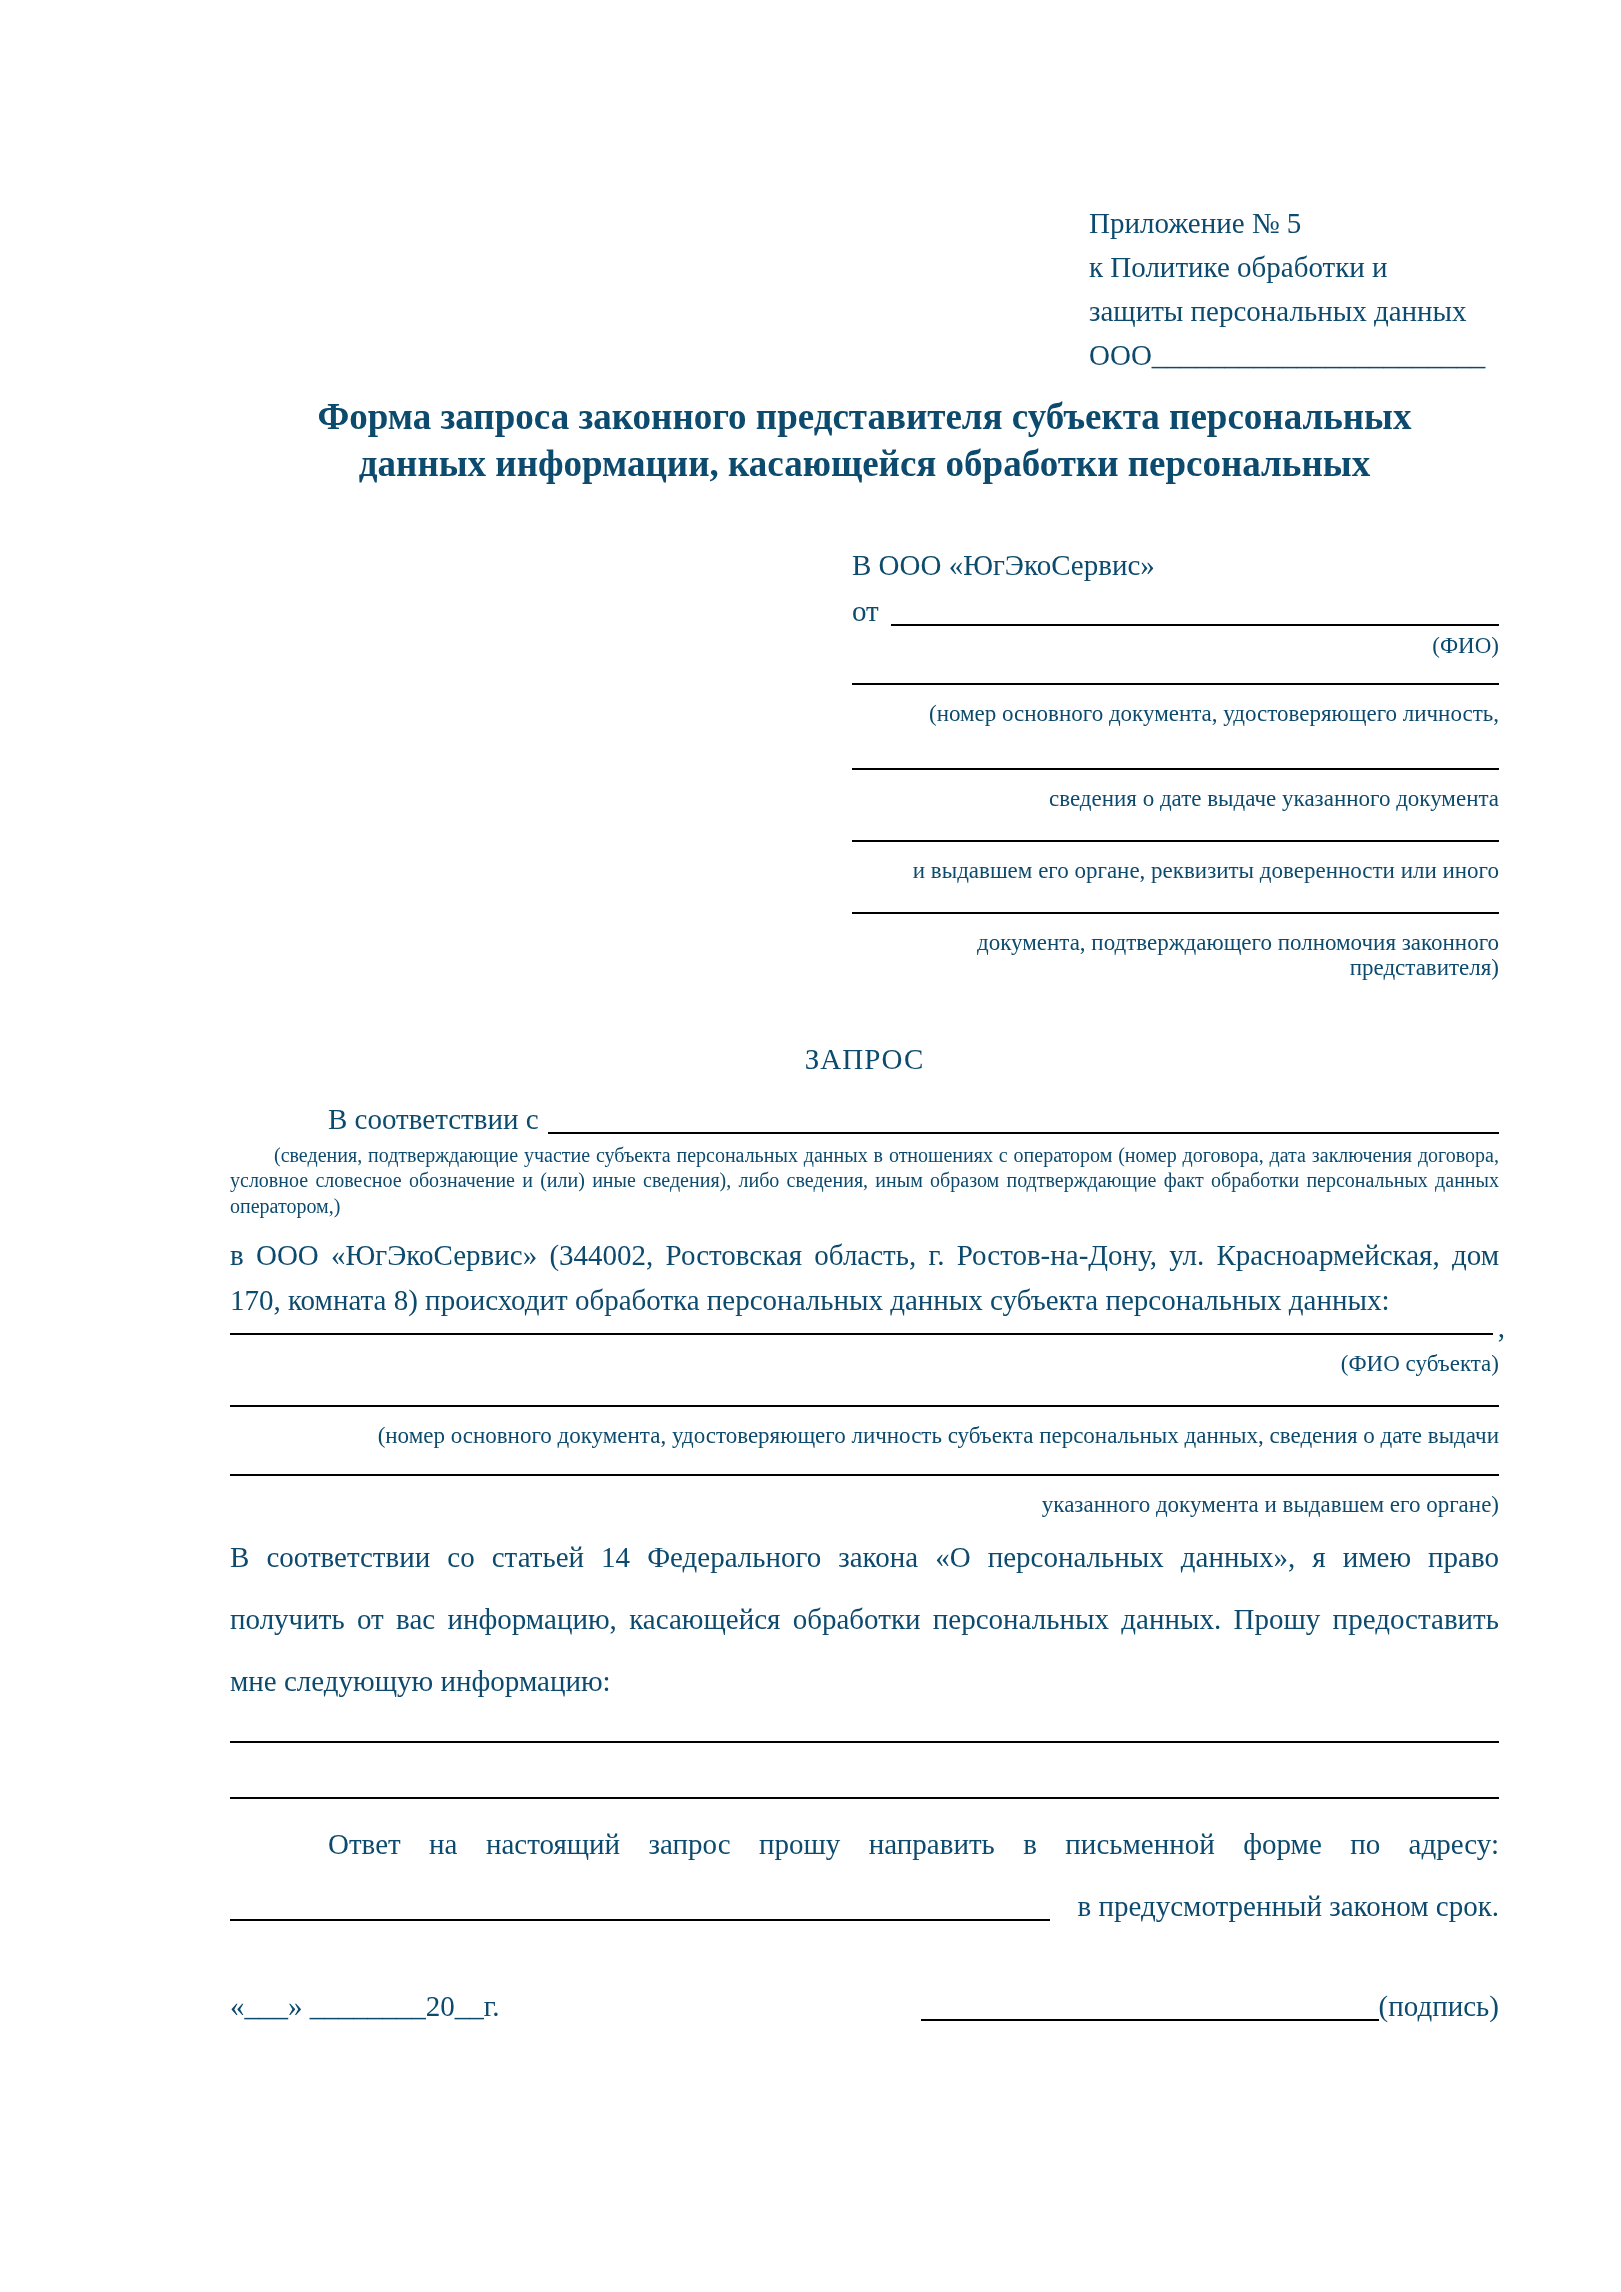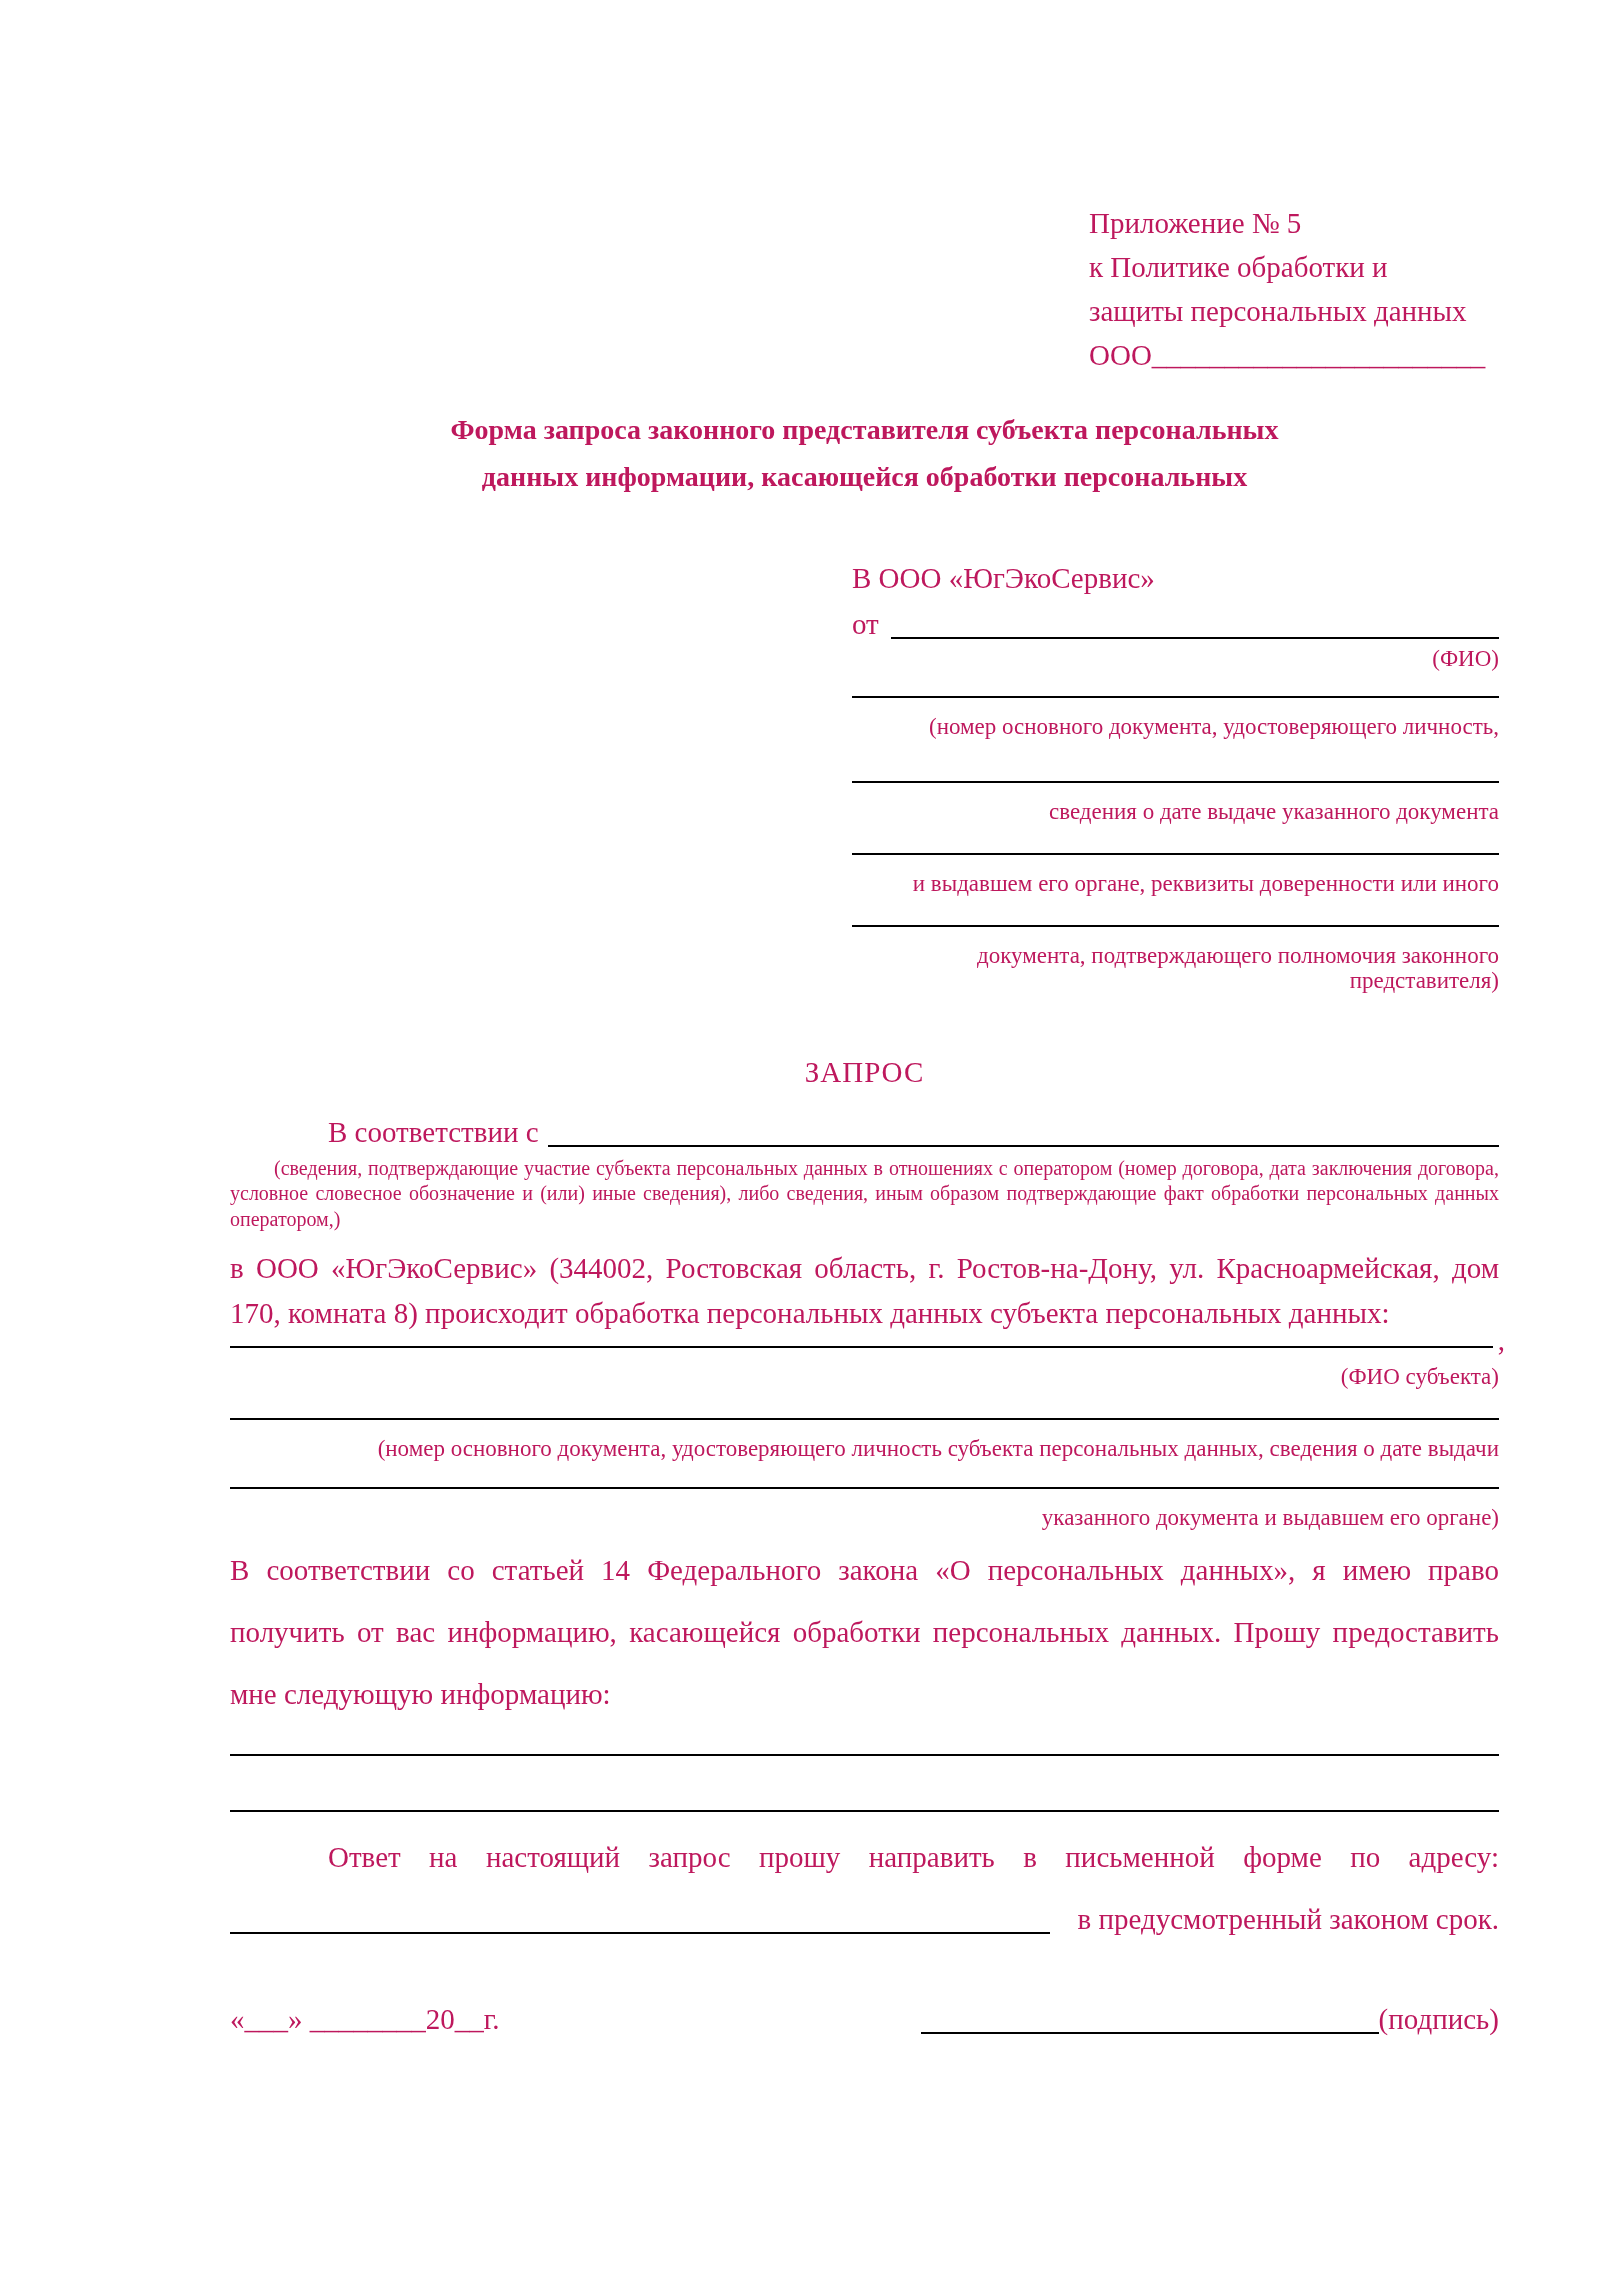--- a/index.html
+++ b/index.html
@@ -2,36 +2,36 @@
 <html lang="ru"><head>
 <meta charset="utf-8">
 <style>
   * { margin: 0; padding: 0; box-sizing: border-box; }
   html, body { background: #ffffff; }
   .page {
     position: relative;
     width: 1621px;
     height: 2293px;
     background: #ffffff;
-    color: #be185d;
+    color: #0c4a6e;
     padding: 201px 122px 0 230px;
     font-family: "Liberation Serif", "DejaVu Serif", serif;
     font-size: 29px;
     line-height: 39px;
   }
 
   
   .appendix { width: 410px; margin-left: auto; line-height: 44px; }
 
   
   .doc-title {
-    margin-top: 29px;
+    margin-top: 16px;
     text-align: center;
     font-weight: bold;
-    font-size: 28px;
+    font-size: 37px;
     line-height: 47px;
   }
 
   
   .addressee { width: 647px; margin-left: auto; margin-top: 59px; }
   .from-row { display: flex; align-items: flex-end; margin-top: 7px; }
   .from-row .from-label { white-space: nowrap; padding-right: 11.8px; }
 
   .fill-line { flex: 1; border-bottom: 2.9px solid #000; margin-bottom: 4.9px; height: 0; align-self: flex-end; }
 

